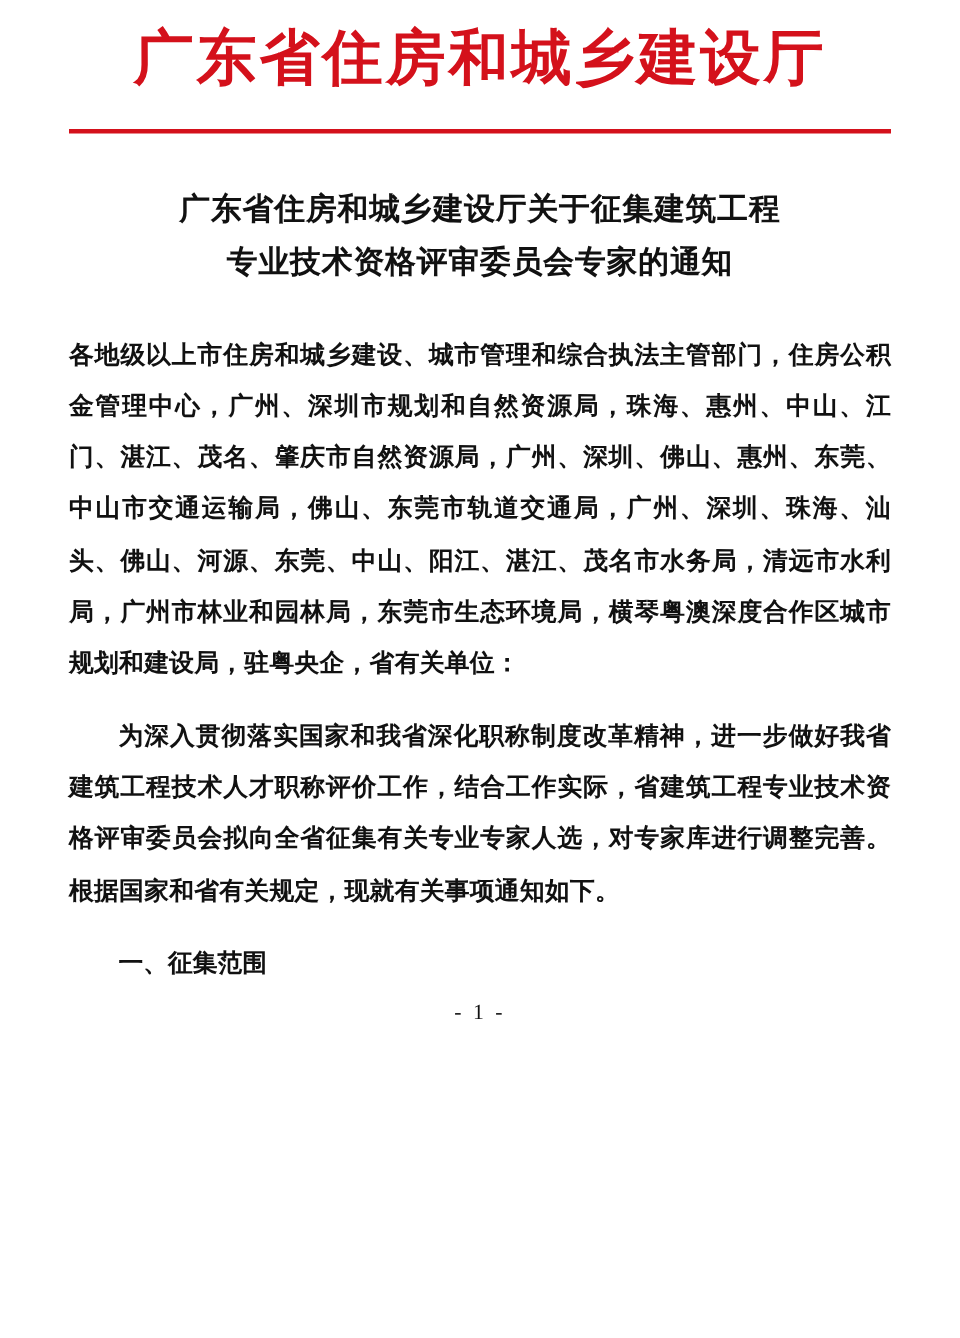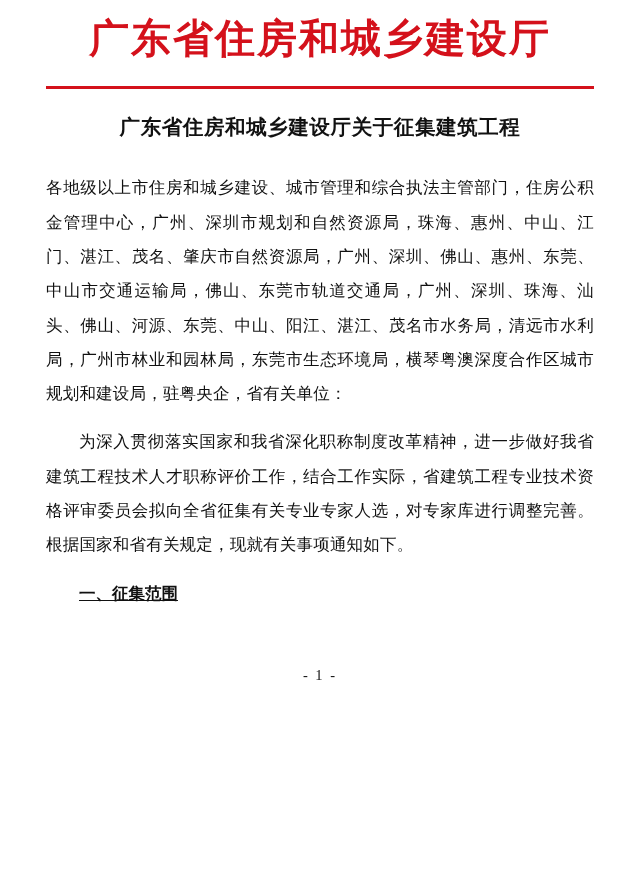--- a/index.html
+++ b/index.html
@@ -42,52 +42,52 @@
   }
   .doc-number {
     margin-top: 46px;
     text-align: right;
     font-size: 15.5px;
     letter-spacing: 0.5px;
     color: #111;
     padding-right: 4px;
   }
   .doc-title {
-    margin-top: 21px;
+    margin-top: 34px;
     text-align: center;
     font-size: 20.5px;
     font-weight: bold;
     line-height: 1.72;
     letter-spacing: 0.6px;
     padding: 0 10px;
   }
   .body-text {
     margin-top: 26px;
     font-size: 16.5px;
     line-height: 2.08;
     letter-spacing: 0.2px;
     text-align: justify;
     text-justify: inter-ideograph;
+    font-weight: bold;
   }
   .para {
     margin: 0;
   }
   .para + .para {
     margin-top: 14px;
   }
   .indent {
     text-indent: 2em;
   }
   .section-heading {
     margin-top: 14px;
     font-size: 16.5px;
     font-weight: bold;
     text-indent: 2em;
     line-height: 2.0;
-    text-decoration: underline;
   }
   .page-number {
     position: absolute;
     left: 0;
     right: 0;
     bottom: 16px;
     text-align: center;
     font-size: 14.5px;
     letter-spacing: 2px;
     color: #111;
@@ -99,20 +99,21 @@
 <div class="page">
 
   <div class="masthead">
     <div class="masthead-title">广东省住房和城乡建设厅</div>
     <div class="masthead-rule"></div>
   </div>
 
 
   <div class="doc-title">
     <div>广东省住房和城乡建设厅关于征集建筑工程</div>
+    <div>专业技术资格评审委员会专家的通知</div>
   </div>
 
   <div class="body-text">
     <p class="para">各地级以上市住房和城乡建设、城市管理和综合执法主管部门，住房公积金管理中心，广州、深圳市规划和自然资源局，珠海、惠州、中山、江门、湛江、茂名、肇庆市自然资源局，广州、深圳、佛山、惠州、东莞、中山市交通运输局，佛山、东莞市轨道交通局，广州、深圳、珠海、汕头、佛山、河源、东莞、中山、阳江、湛江、茂名市水务局，清远市水利局，广州市林业和园林局，东莞市生态环境局，横琴粤澳深度合作区城市规划和建设局，驻粤央企，省有关单位：</p>
     <p class="para indent">为深入贯彻落实国家和我省深化职称制度改革精神，进一步做好我省建筑工程技术人才职称评价工作，结合工作实际，省建筑工程专业技术资格评审委员会拟向全省征集有关专业专家人选，对专家库进行调整完善。根据国家和省有关规定，现就有关事项通知如下。</p>
   </div>
 
   <div class="section-heading">一、征集范围</div>
 
   <div class="page-number">- 1 -</div>

